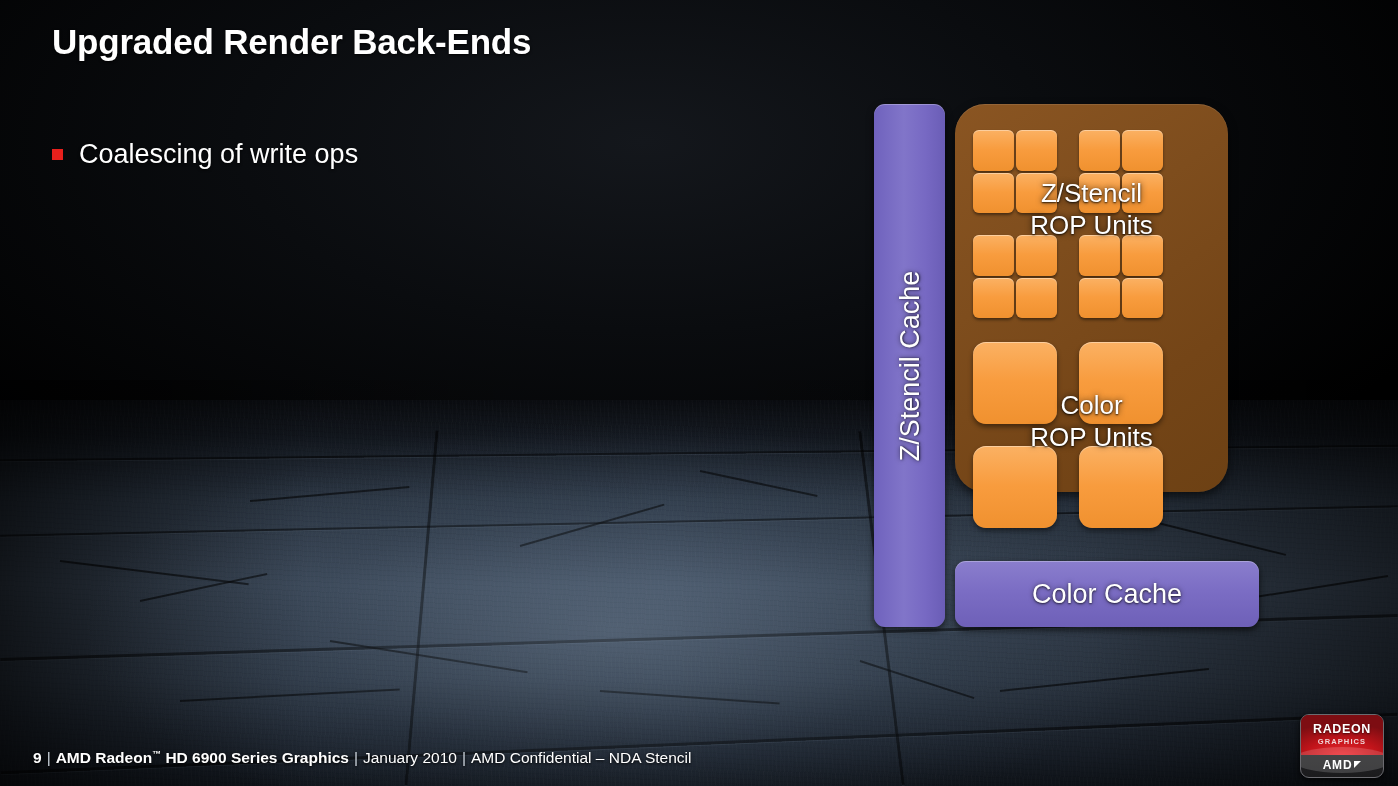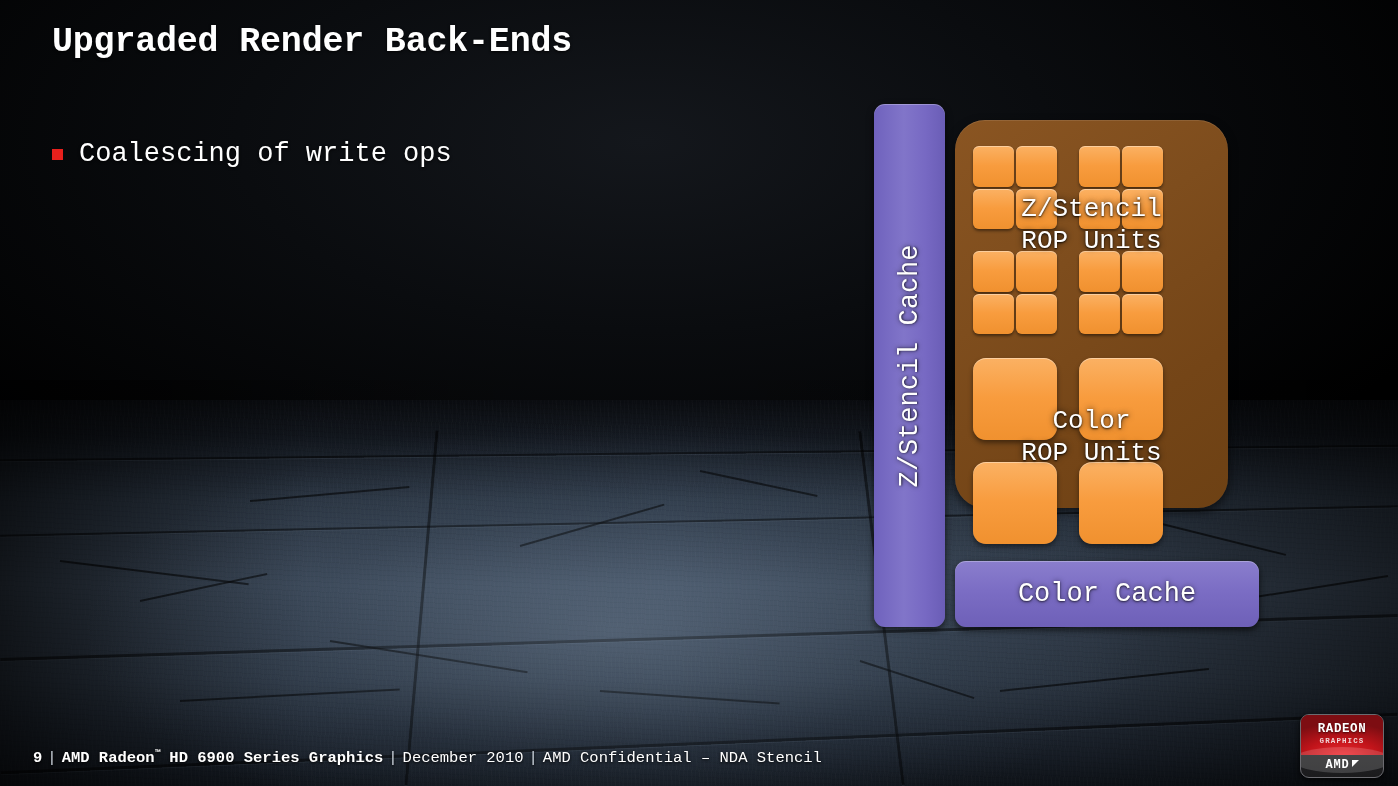--- a/index.html
+++ b/index.html
@@ -6,21 +6,21 @@
     margin: 0;
     padding: 0;
     background: #000;
   }
   #slide {
     position: relative;
     width: 1398px;
     height: 786px;
     overflow: hidden;
     background: #0f172a;
-    font-family: Liberation Mono, monospace;
+    font-family: Liberation Sans, sans-serif;
   }
 
   
   .bg-dark {
     position: absolute;
     left: 0; top: 0; width: 1398px; height: 786px;
     background:
       radial-gradient(ellipse 900px 420px at 46% 18%, #14171c 0%, #0a0c0f 45%, #000000 100%),
       #000000;
   }
@@ -130,21 +130,21 @@
     left: 50%; top: 50%;
     transform: translate(-50%, -50%) rotate(-90deg);
     white-space: nowrap;
     font-size: 27px;
     color: #ffffff;
     text-shadow: 0 0 5px rgba(0,0,0,0.55), 0 1px 2px rgba(0,0,0,0.6);
   }
 
   .rop-panel {
     position: absolute;
-    left: 81px; top: 16px;
+    left: 81px; top: 0px;
     width: 273px; height: 388px;
     border-radius: 30px;
     background: linear-gradient(145deg, #8a5522 0%, #7e4d1d 38%, #744517 72%, #6d4114 100%);
     box-shadow: 0 4px 10px rgba(0,0,0,0.6), inset 0 1px 0 rgba(255,255,255,0.10);
   }
 
   .zgrid {
     position: absolute;
     left: 18px; top: 26px;
     width: 190px; height: 188px;
@@ -380,21 +380,21 @@
       <span class="ccache-label">Color Cache</span>
     </div>
 
     <div class="zcache">
       <span class="zcache-label">Z/Stencil Cache</span>
     </div>
 
   </div>
 
   <div id="footer">
-    <span class="b">9</span><span class="sep">|</span><span class="b">AMD Radeon</span><span class="b tm">™</span><span class="b"> HD 6900 Series Graphics</span><span class="sep">|</span><span class="light">December 2010</span><span class="sep">|</span><span class="light">AMD Confidential – NDA Stencil</span>
+    <span class="b">9</span><span class="sep">|</span><span class="b">AMD Radeon</span><span class="b tm">™</span><span class="b"> HD 6900 Series Graphics</span><span class="sep">|</span><span class="light">January 2010</span><span class="sep">|</span><span class="light">AMD Confidential – NDA Stencil</span>
   </div>
 
   <div id="logo">
     <div class="logo-red"></div>
     <div class="logo-radeon">RADEON</div>
     <div class="logo-graphics">GRAPHICS</div>
     <div class="logo-amd">
       <span>AMD</span><span class="logo-arrow"></span>
     </div>
   </div>

